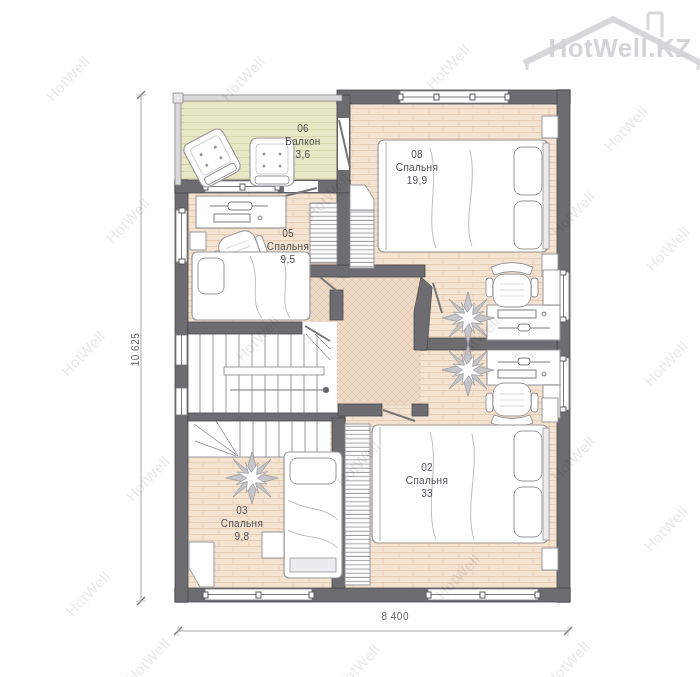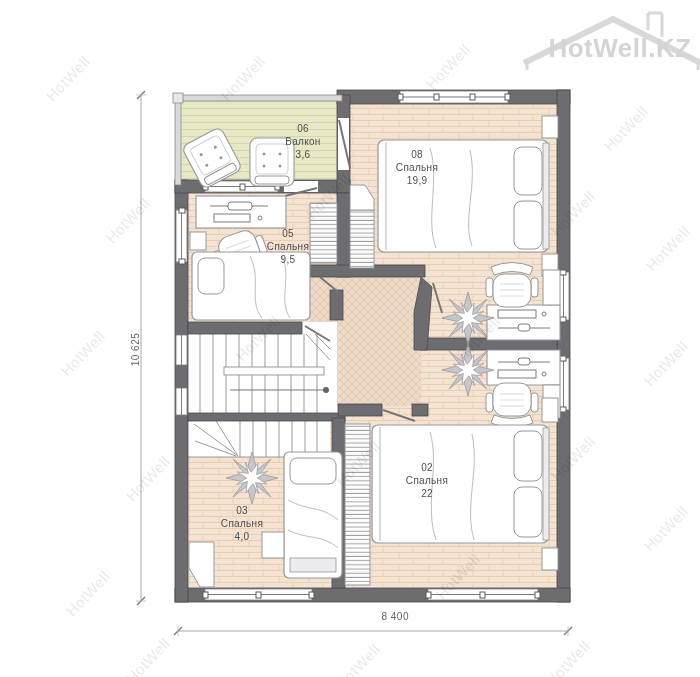--- a/index.html
+++ b/index.html
@@ -316,26 +316,26 @@
   <div>19,9</div>
 </div>
 <div class="room-label" style="left:240px;top:227px">
   <div>05</div>
   <div>Спальня</div>
   <div>9,5</div>
 </div>
 <div class="room-label" style="left:379px;top:461px">
   <div>02</div>
   <div>Спальня</div>
-  <div>22</div>
+  <div>33</div>
 </div>
 <div class="room-label" style="left:194px;top:504px">
   <div>03</div>
   <div>Спальня</div>
-  <div>4,0</div>
+  <div>9,8</div>
 </div>
 
 <div id="dim-height" class="dim-label">10 625</div>
 <div id="dim-width" class="dim-label">8 400</div>
 
 <div id="logo-text">HotWell.KZ</div>
 
 </div>
 
 </body></html>

